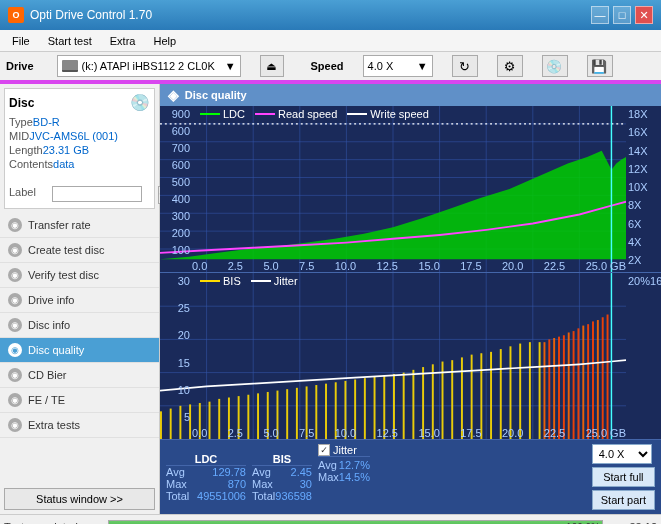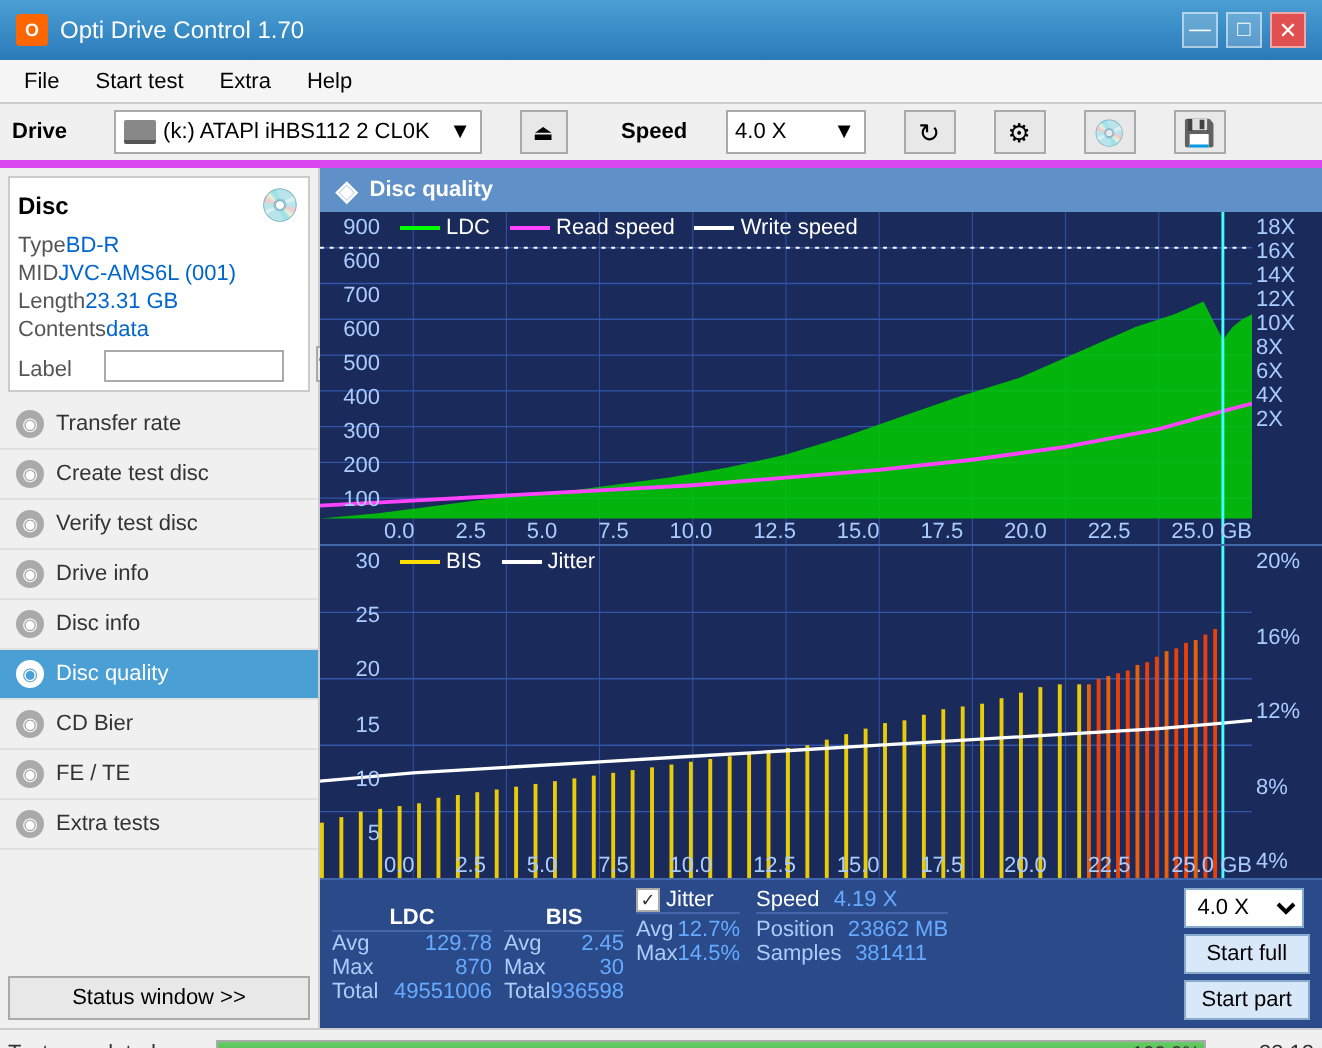--- a/index.html
+++ b/index.html
@@ -88,21 +88,21 @@
     .disc-panel-header {
       display: flex;
       align-items: center;
       justify-content: space-between;
       margin-bottom: 4px;
     }
     .disc-icon { font-size: 16px; color: #888; }
     .disc-info-row { display: flex; margin-bottom: 2px; }
     .disc-info-label { color: #555; }
     .disc-info-value { color: #0066cc; text-align: right; }
-    .disc-label-row { display: flex; align-items: flex-end; gap: 16px; margin-top: 2px; }
+    .disc-label-row { display: flex; align-items: flex-start; gap: 16px; margin-top: 16px; }
     .disc-label-input { border: 1px solid #aaa; height: 16px; width: 90px; font-size: 10px; padding: 0 2px; }
     .disc-label-btn { width: 18px; height: 18px; background: #e8e8e8; border: 1px solid #aaa; display: flex; align-items: center; justify-content: center; cursor: pointer; font-size: 10px; }
 
     
     .nav-item {
       display: flex;
       align-items: center;
       gap: 6px;
       padding: 5px 8px;
       cursor: pointer;
@@ -369,21 +369,21 @@
 
           <polygon points="0,120 30,118 60,115 90,112 120,110 150,107 180,104 210,100 240,95 270,88 300,80 330,72 360,65 390,55 420,45 440,40 455,35 465,50 470,45 475,42 480,40 480,120" fill="#00cc00" fill-opacity="0.85"></polygon>
 
           <polyline points="0,115 48,113 96,111 144,109 192,107 240,104 288,101 336,97 384,92 432,85 465,78 480,75" fill="none" stroke="#ff44ff" stroke-width="1.5"></polyline>
 
           <line x1="0" y1="14" x2="480" y2="14" stroke="white" stroke-width="0.8" stroke-dasharray="2,3"></line>
 
           <line x1="465" y1="0" x2="465" y2="130" stroke="#44ffff" stroke-width="1.5"></line>
         </svg>
 
-        <div style="position:absolute;right:0;top:0;bottom:18px;width:35px;background:#1a2a5a;display:flex;flex-direction:column;padding:2px 2px;font-size:9px;color:#aaccff;">
+        <div style="position:absolute;right:0;top:0;bottom:4px;width:35px;background:#1a2a5a;display:flex;flex-direction:column;justify-content:space-between;padding:2px 2px;font-size:9px;color:#aaccff;">
           <span>18X</span>
             <span>16X</span>
             <span>14X</span>
             <span>12X</span>
             <span>10X</span>
             <span>8X</span>
             <span>6X</span>
             <span>4X</span>
             <span>2X</span>
         </div>
@@ -498,21 +498,21 @@
             <rect x="450" y="34" width="2" height="86" fill="#ff6600"></rect>
             <rect x="455" y="32" width="2" height="88" fill="#ff4400"></rect>
             <rect x="460" y="30" width="2" height="90" fill="#ff4400"></rect>
           </g>
 
           <polyline points="0,85 48,82 96,80 144,78 192,76 240,74 288,72 336,70 384,68 432,66 465,64 480,63" fill="none" stroke="white" stroke-width="1.2"></polyline>
 
           <line x1="465" y1="0" x2="465" y2="120" stroke="#44ffff" stroke-width="1.5"></line>
         </svg>
 
-        <div style="position:absolute;right:0;top:0;bottom:0;width:35px;background:#1a2a5a;display:flex;flex-direction:column;justify-content:space-between;padding:2px 2px;font-size:9px;color:#aaccff;">
+        <div style="position:absolute;right:0;top:0;bottom:0;width:35px;background:#1a2a5a;display:flex;flex-direction:row;justify-content:space-between;padding:2px 2px;font-size:9px;color:#aaccff;">
           <span>20%</span>
             <span>16%</span>
             <span>12%</span>
             <span>8%</span>
             <span>4%</span>
         </div>
 
         <div style="position:absolute;left:0;top:0;bottom:14px;width:32px;display:flex;flex-direction:column;justify-content:space-between;padding:2px 2px;font-size:9px;color:#aaccff;text-align:right;">
           <span>30</span>
             <span>25</span>
@@ -579,34 +579,20 @@
             </div>
             <div style="display:flex;justify-content:space-between;font-size:10px;">
               <span style="color:#aaccff;">Avg</span>
               <span style="color:#66aaff;">12.7%</span>
             </div>
             <div style="display:flex;justify-content:space-between;font-size:10px;">
               <span style="color:#aaccff;">Max</span>
               <span style="color:#66aaff;">14.5%</span>
             </div>
           </div>
-          <div>
-            <div style="color:white;font-size:11px;border-bottom:1px solid #4466aa;margin-bottom:2px;">
-              <span>Speed</span>
-              <span style="color:#66aaff;margin-left:4px;">4.19 X</span>
-            </div>
-            <div style="font-size:10px;color:#aaccff;">
-              <span>Position</span>
-              <span style="color:#66aaff;margin-left:4px;">23862 MB</span>
-            </div>
-            <div style="font-size:10px;color:#aaccff;">
-              <span>Samples</span>
-              <span style="color:#66aaff;margin-left:4px;">381411</span>
-            </div>
-          </div>
           <div style="margin-left:auto;display:flex;flex-direction:column;gap:3px;">
             <select class="speed-combo">
               <option>4.0 X</option>
               <option>8.0 X</option>
             </select>
             <button class="action-btn">Start full</button>
             <button class="action-btn">Start part</button>
           </div>
         </div>
       </div>

